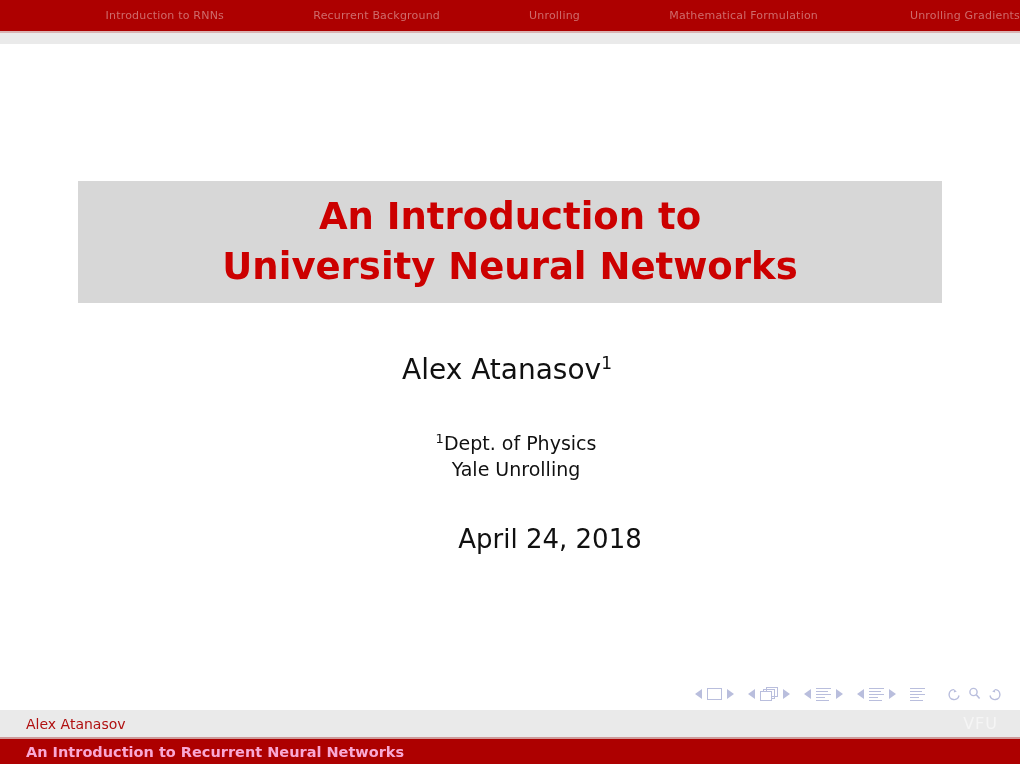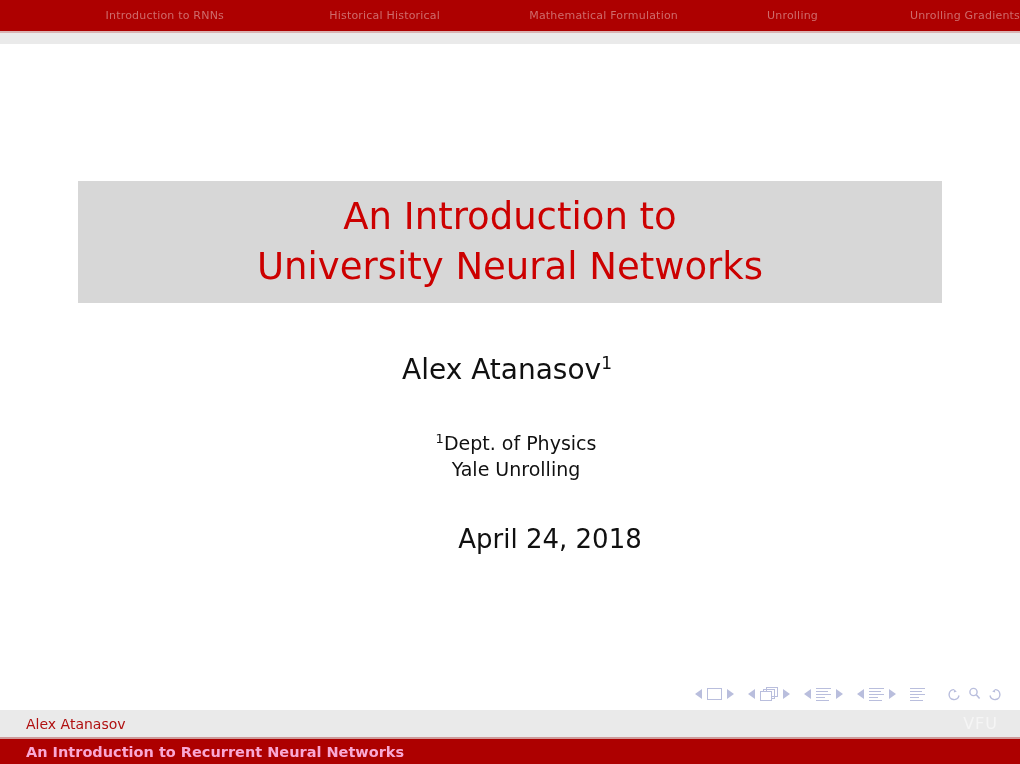--- a/index.html
+++ b/index.html
@@ -67,21 +67,21 @@
     width: 864px;
     height: 122px;
     background: #d7d7d7;
     display: flex;
     flex-direction: column;
     align-items: center;
     justify-content: center;
   }
   .title-line {
     color: #cc0000;
-    font-weight: normal;
+    font-weight: bold;
     font-size: 37px;
     line-height: 50px;
     text-align: center;
     white-space: nowrap;
   }
 
   
   .author {
     position: absolute;
     left: 0;
@@ -249,23 +249,23 @@
     font-size: 14.5px;
     font-weight: bold;
     white-space: nowrap;
   }
 </style>
 </head>
 <body>
 
 <div class="nav-bar">
   <div class="nav-item n0">Introduction to RNNs</div>
-  <div class="nav-item n1">Historical Historical</div>
+  <div class="nav-item n1">Recurrent Background</div>
+  <div class="nav-item n3">Unrolling</div>
   <div class="nav-item n2">Mathematical Formulation</div>
-  <div class="nav-item n3">Unrolling</div>
   <div class="nav-item n4">Unrolling Gradients</div>
 </div>
 <div class="nav-underline"></div>
 <div class="below-nav-band"></div>
 
 <div class="title-block">
   <div class="title-line">An Introduction to</div>
   <div class="title-line">University Neural Networks</div>
 </div>
 

